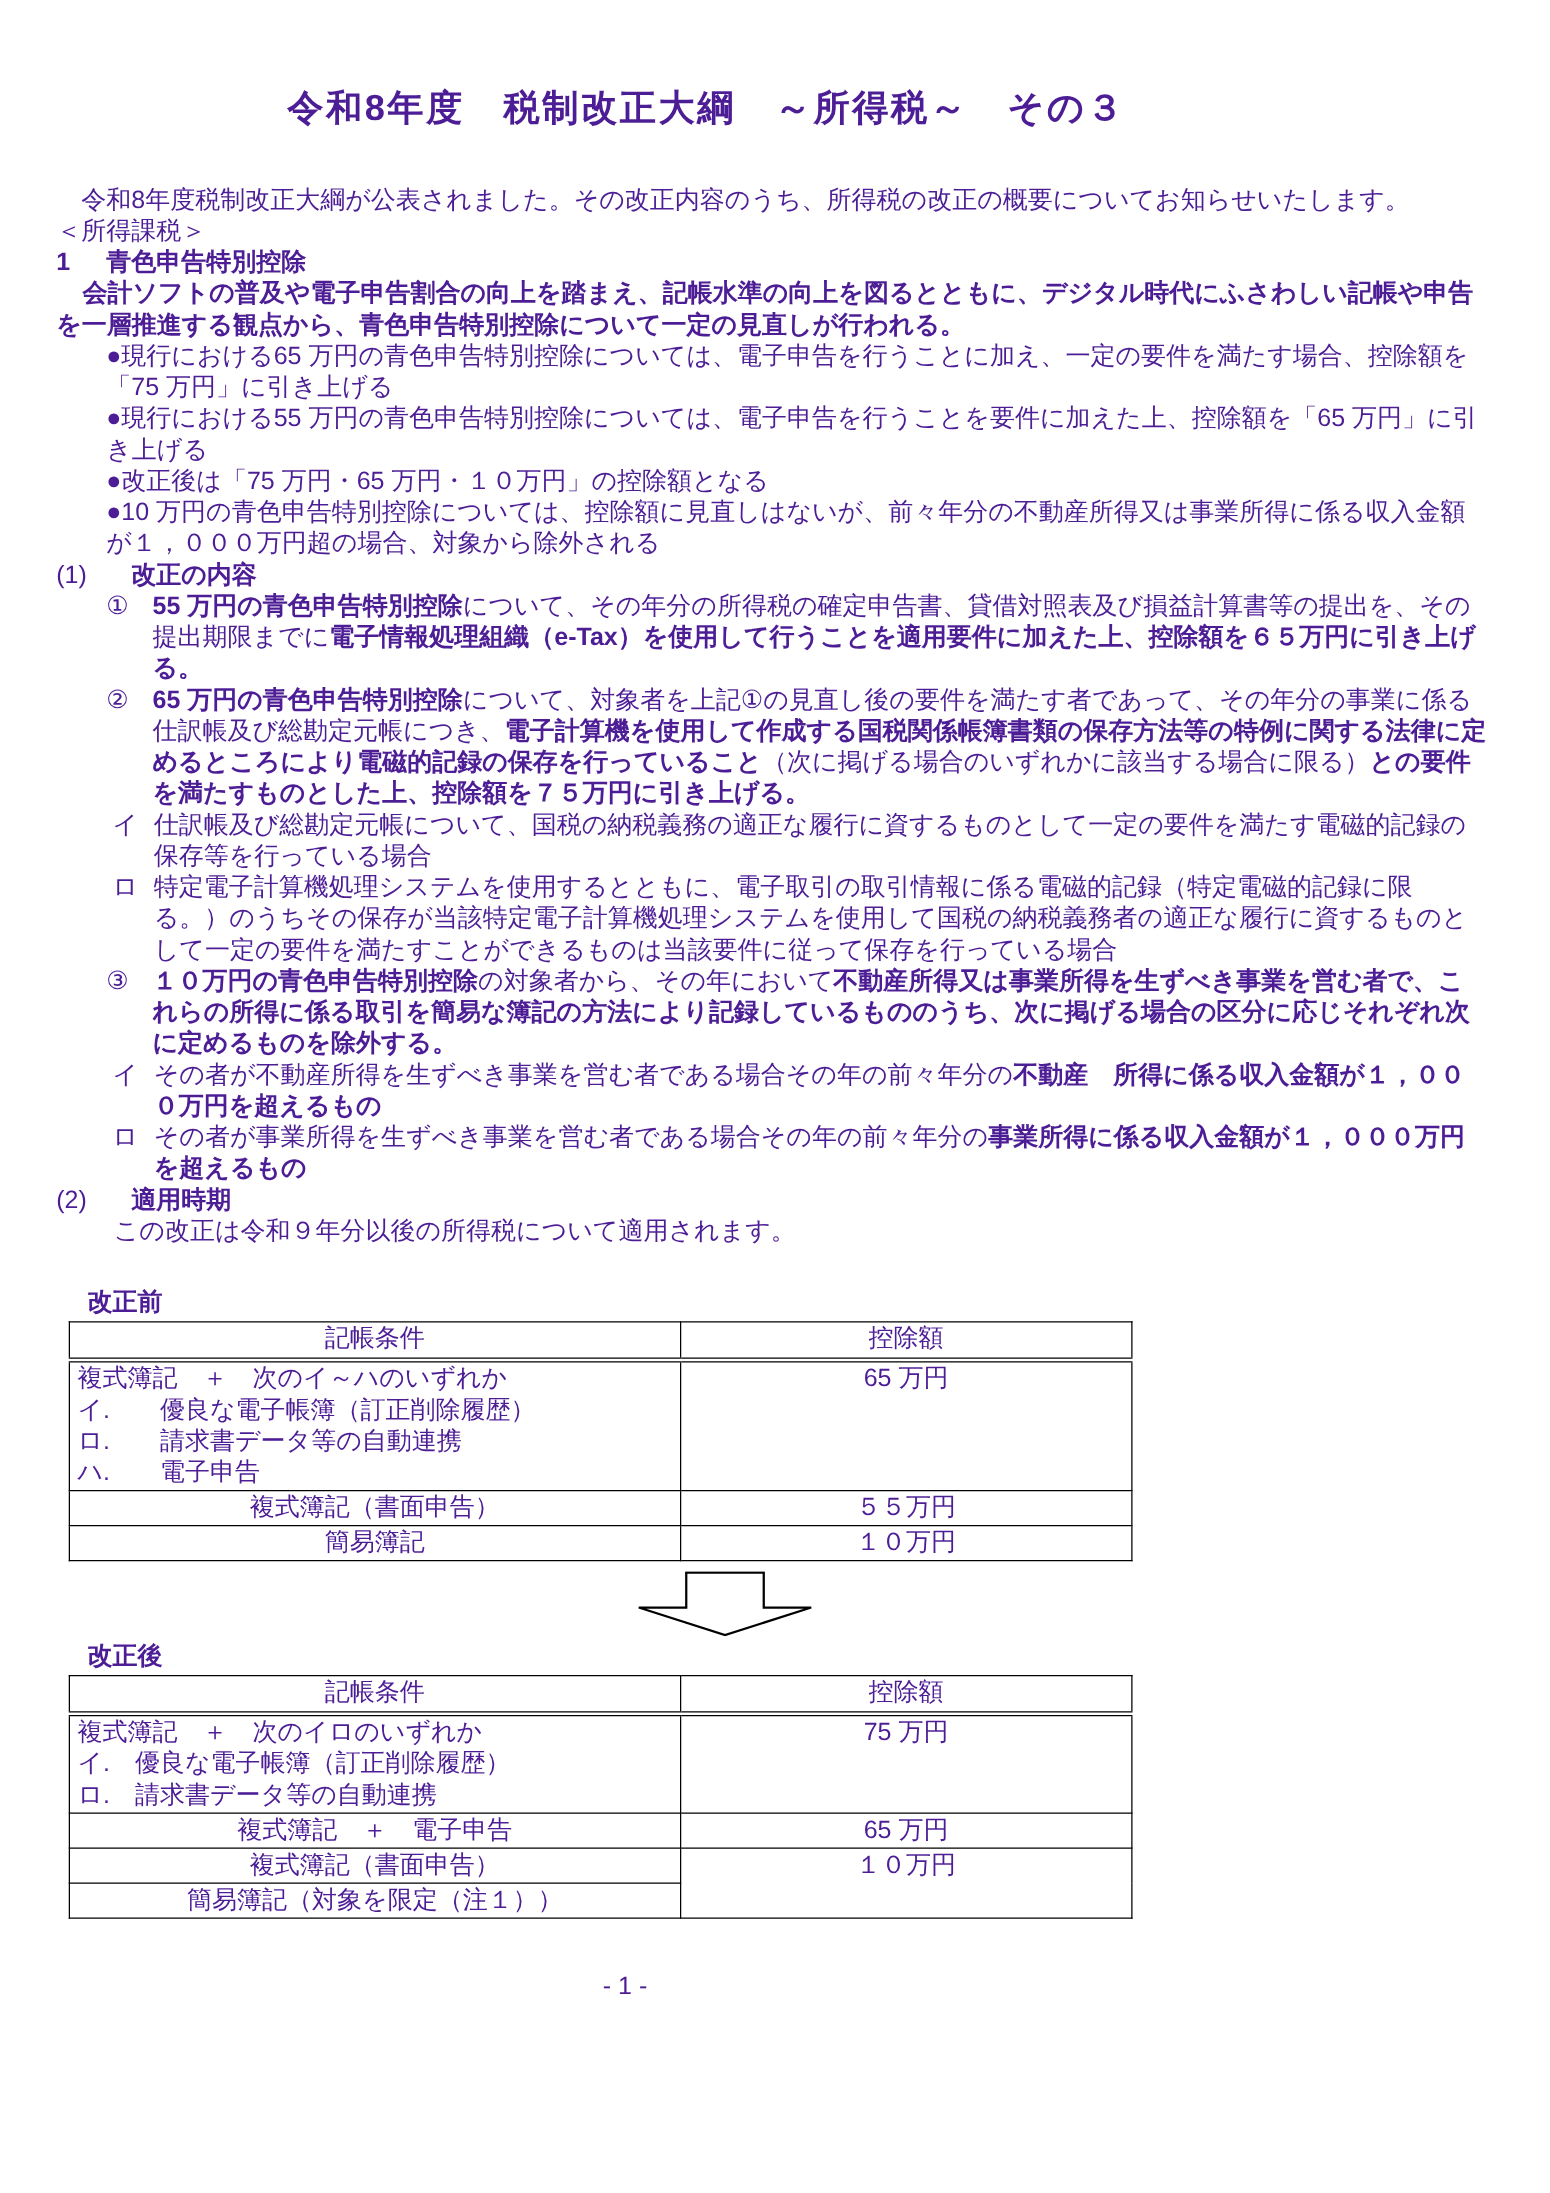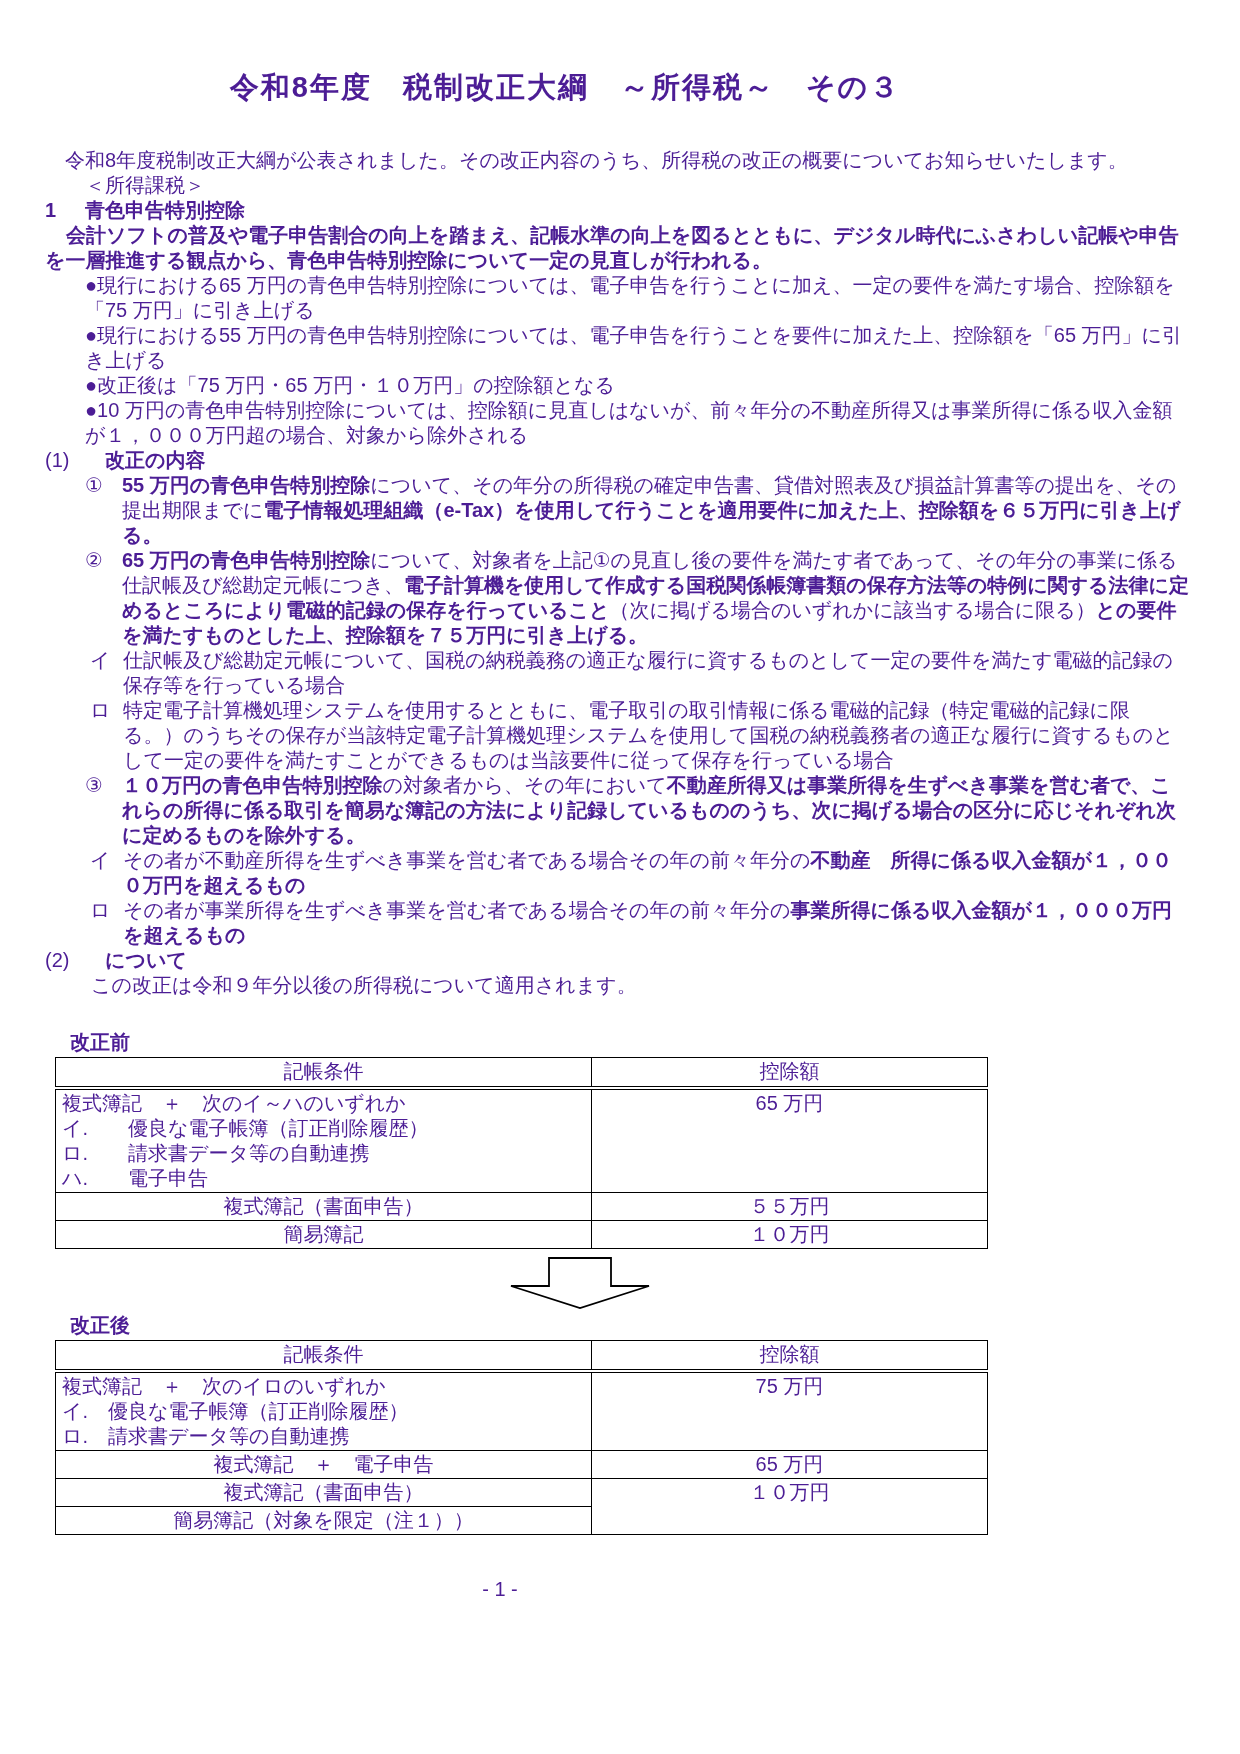--- a/index.html
+++ b/index.html
@@ -16,38 +16,38 @@
     overflow:hidden;
   }
   .b{font-weight:bold;}
   .title{
     font-size:29px;font-weight:bold;letter-spacing:2px;
     text-align:center;width:1040px;
     margin:0 0 36px 0;line-height:34px;
   }
   p{margin:0;}
   .intro{margin-left:20px;margin-top:44px;}
-  .cat{margin-left:40px;}
+  .cat{}
   .h1row{display:flex;font-weight:bold;}
   .h1num{width:40px;flex:none;}
   .lead{font-weight:bold;text-indent:21px;}
   .bullet{margin-left:40px;}
   .subhead{display:flex;font-weight:bold;}
   .submarker{width:60px;flex:none;font-weight:normal;}
   .item{display:flex;margin-left:40px;}
   .item .marker{width:37px;flex:none;}
   .item .itext{flex:1;}
   .kitem{display:flex;margin-left:45px;}
   .kitem .marker{width:33px;flex:none;}
   .kitem .itext{flex:1;}
   .timing-body{margin-left:46px;}
   .tbl-label{margin-left:25px;margin-top:32px;margin-bottom:2px;font-weight:bold;}
   .tbl-label.second{margin-top:0;}
   table.doc{
-    border-collapse:collapse;width:933px;margin-left:10px;
+    border-collapse:collapse;width:851px;margin-left:10px;
     table-layout:fixed;
   }
   table.doc th,table.doc td{
     border:1.6px solid #000;
     padding:1px 6px;
     font-weight:normal;font-size:20px;line-height:25px;
     vertical-align:top;
   }
   table.doc th{
     text-align:center;
@@ -120,21 +120,21 @@
     <p class="itext"><span>その者が不動産所得を生ずべき事業を営む者である場合その年の前々年分の</span><span class="b">不動産　所得に係る収入金額が１，０００万円を超えるもの</span></p>
   </div>
 
   <div class="kitem">
     <span class="marker">ロ</span>
     <p class="itext"><span>その者が事業所得を生ずべき事業を営む者である場合その年の前々年分の</span><span class="b">事業所得に係る収入金額が１，０００万円を超えるもの</span></p>
   </div>
 
   <div class="subhead">
     <span class="submarker">(2)</span>
-    <span>について</span>
+    <span>適用時期</span>
   </div>
   <p class="timing-body">この改正は令和９年分以後の所得税について適用されます。</p>
 
   <p class="tbl-label">改正前</p>
 
   <table class="doc">
     <colgroup>
         <col class="c1">
         <col class="c2">
       </colgroup>

